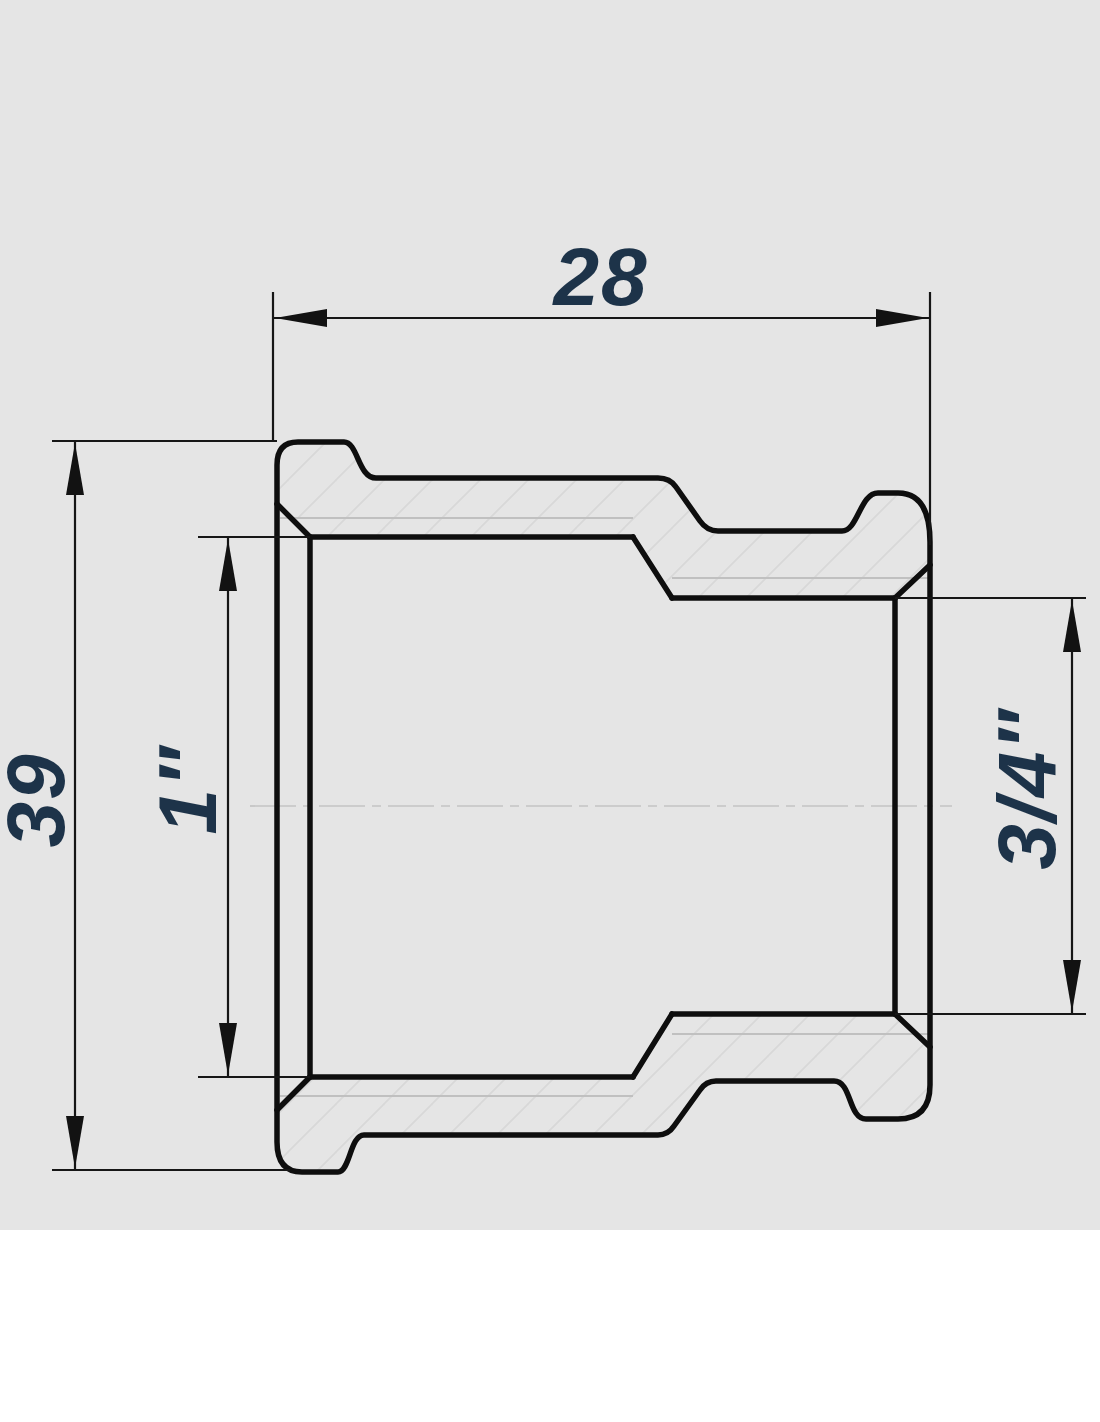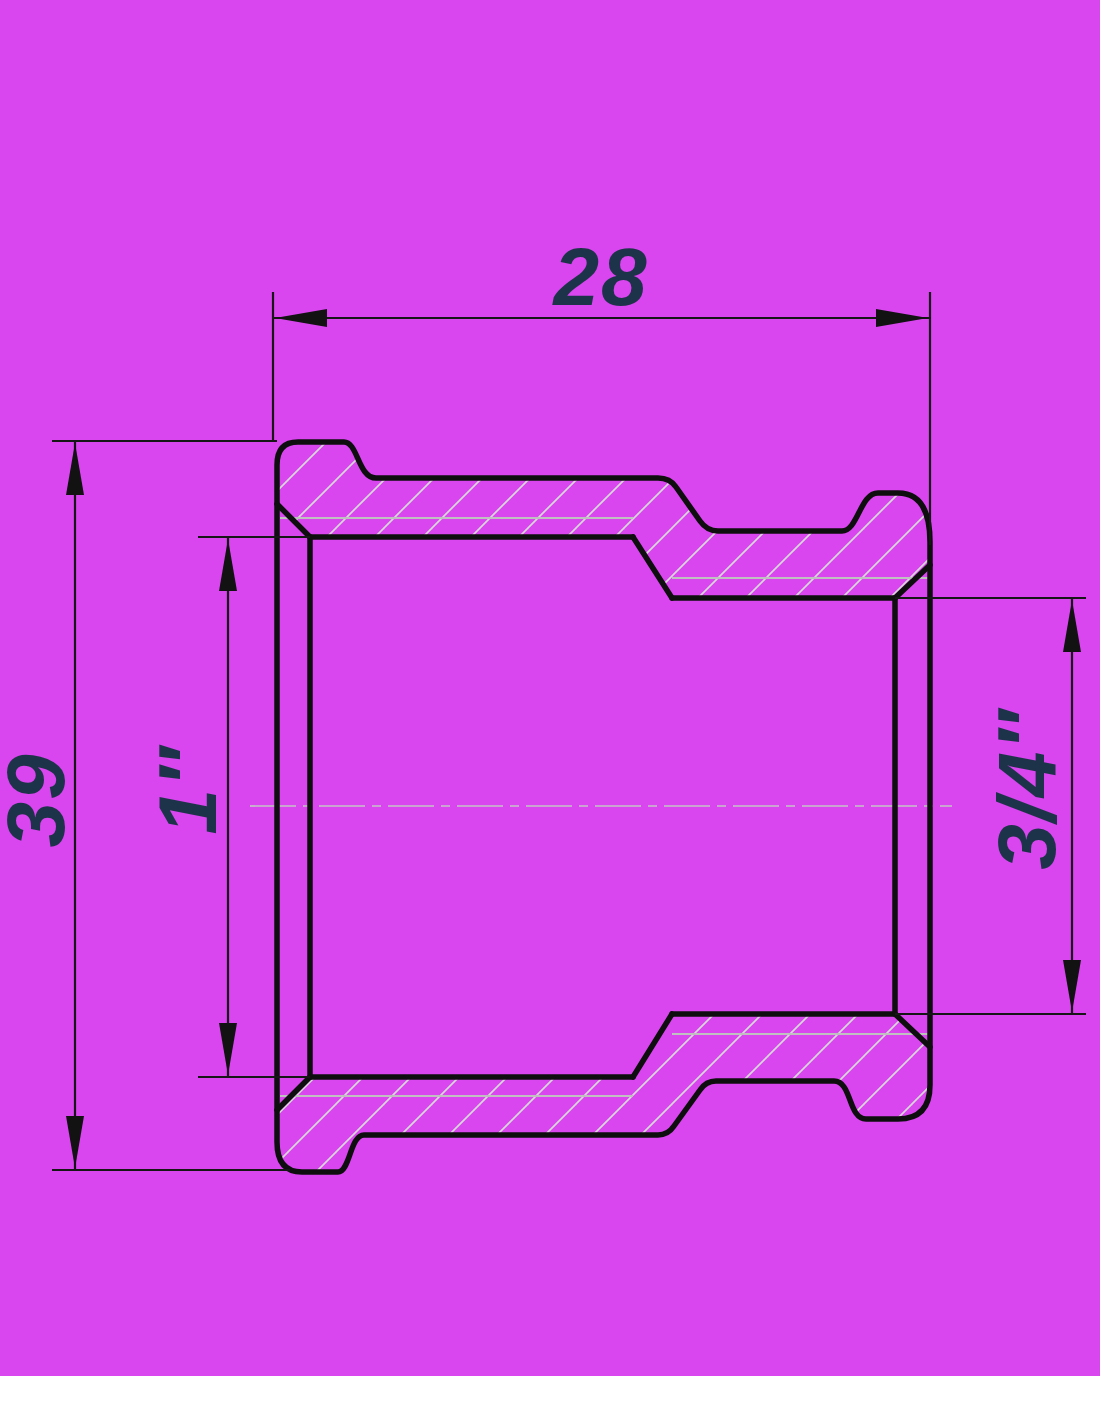--- a/index.html
+++ b/index.html
@@ -6,22 +6,22 @@
     margin: 0;
     padding: 0;
     background: #ffffff;
     width: 1100px;
     height: 1422px;
     overflow: hidden;
   }
   .stage {
     position: relative;
     width: 1100px;
-    height: 1376px;
-    background: #d946ef;
+    height: 1230px;
+    background: #e5e5e5;
   }
   svg { display: block; }
 
   
   .ol {
     fill: none;
     stroke: #0e0e0e;
     stroke-width: 5.5;
     stroke-linejoin: round;
     stroke-linecap: round;

